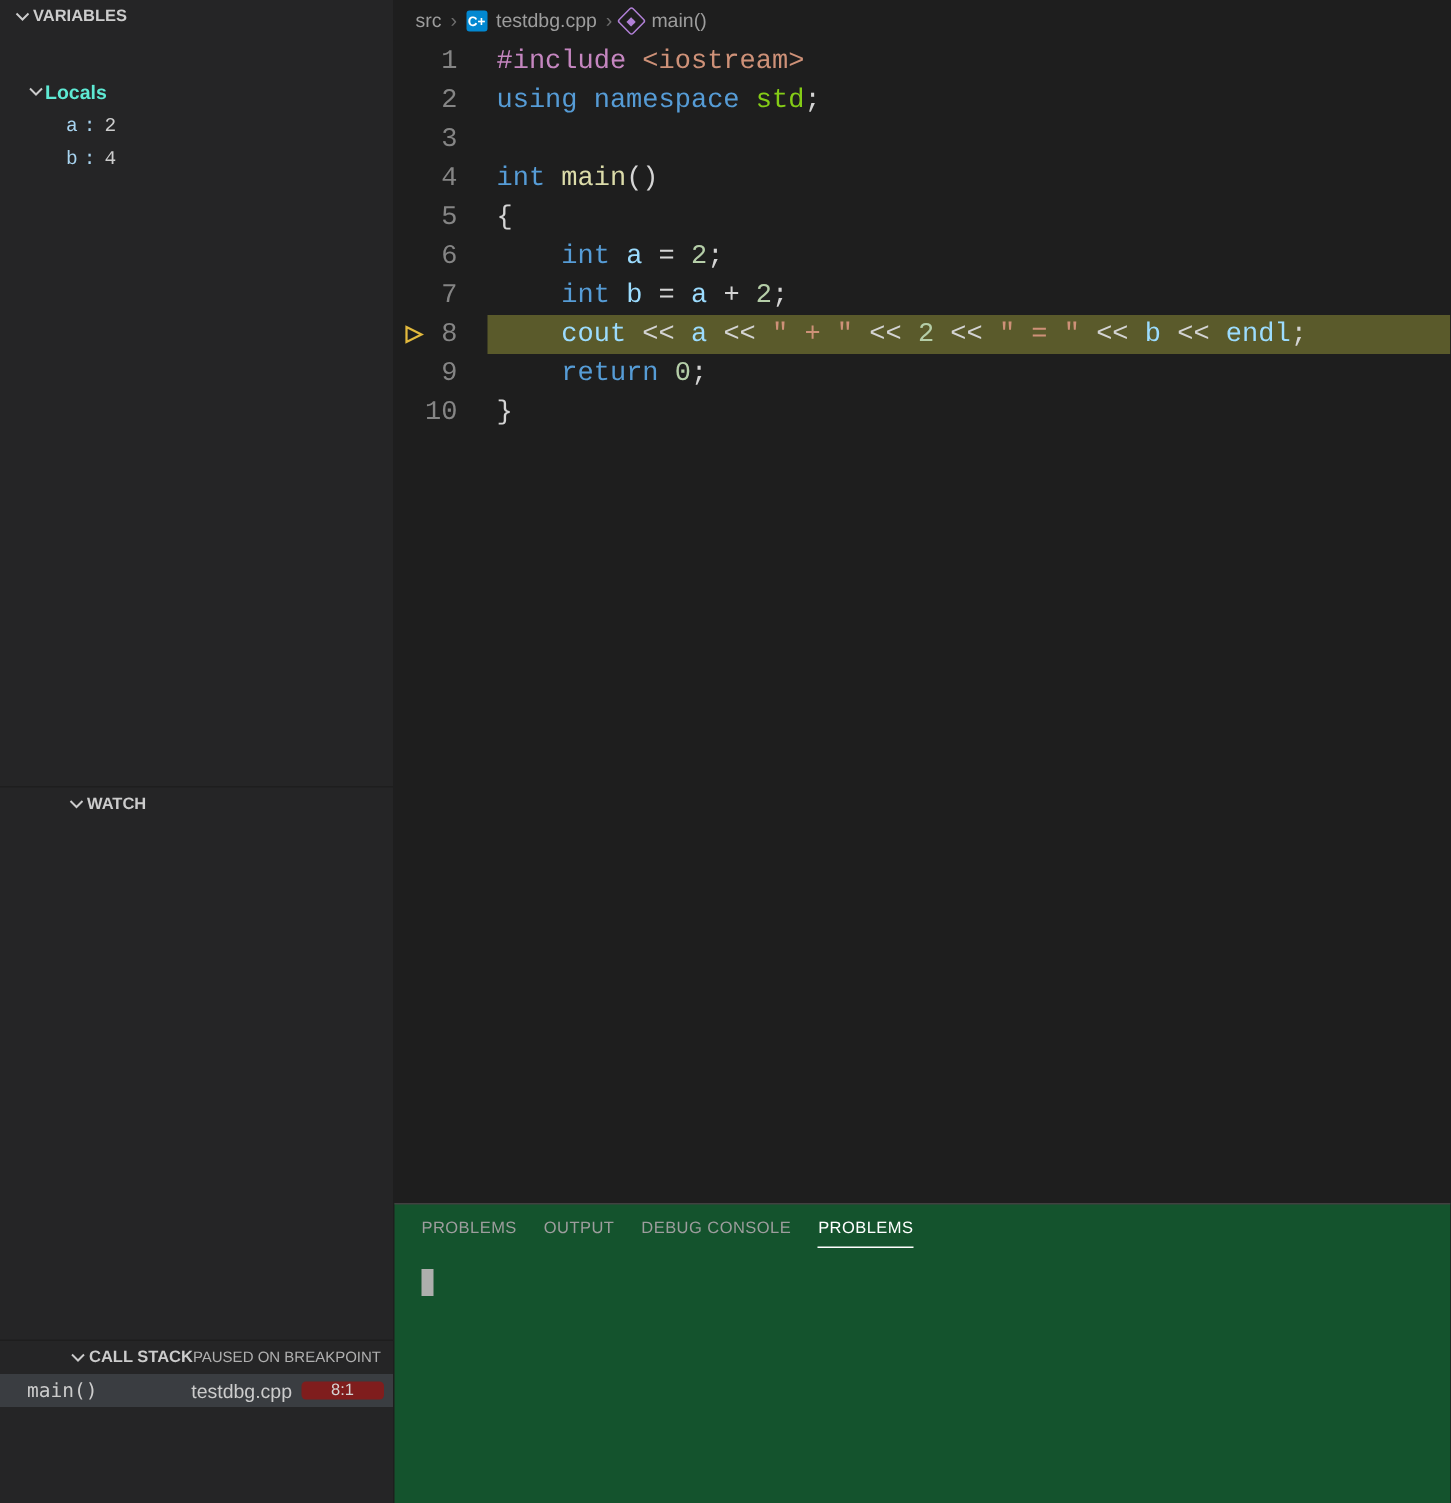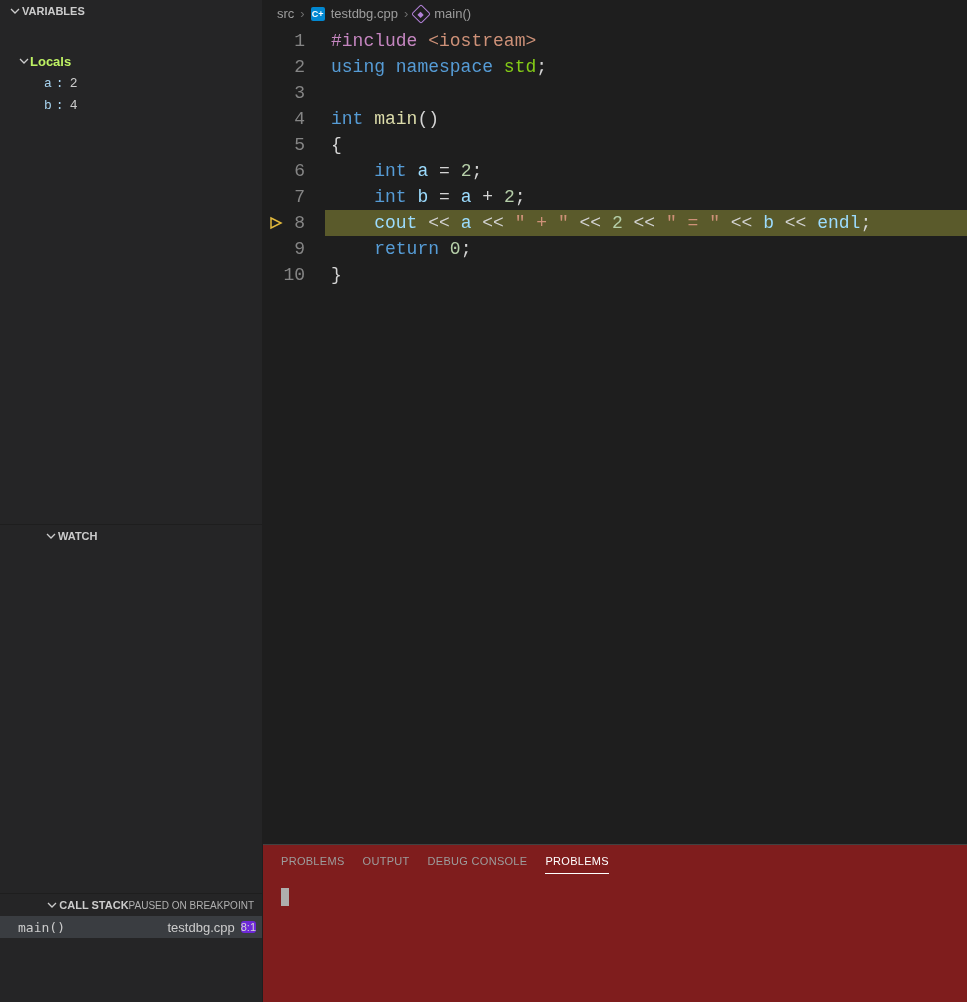--- a/index.html
+++ b/index.html
@@ -44,21 +44,21 @@
   .panel-body {
     flex: 1;
     overflow: auto;
   }
   .sub-header {
     display: flex;
     align-items: center;
     padding: 2px 8px 2px 18px;
     font-size: 13px;
     font-weight: 600;
-    color: #bef264;
+    color: #5eead4;
     cursor: pointer;
     height: 22px;
     text-align: right;
   }
   .var-row {
     display: flex;
     align-items: center;
     padding: 1px 8px 1px 44px;
     font-family: "Consolas", "Courier New", monospace;
     font-size: 13px;
@@ -82,24 +82,24 @@
     padding: 0 6px 0 18px;
     height: 22px;
     justify-content: space-between;
     background: #3a3d41;
     font-size:13px;
   }
   .stack-left { color: #cccccc; font-family: "Consolas", monospace; }
   .stack-right { display: flex; align-items: center; gap: 6px; color: #cccccc;}
   .stack-file { color:#cccccc; }
   .stack-pos {
-    background: #6d28d9;
+    background: #7f1d1d;
     color: #d4d4d4;
     border-radius: 3px;
-    padding: 0 0;
+    padding: 0 20px;
     font-size: 11px;
   }
 
   
   .main {
     flex: 1;
     display: flex;
     flex-direction: column;
     background: #1e1e1e;
   }
@@ -180,23 +180,23 @@
     width:14px;
     height:16px;
     display:flex;
     align-items:center;
     justify-content:center;
   }
   .exec-ptr svg{ display:block;}
 
   
   .bottom {
-    height: 158px;
+    height: 200px;
     border-top: 1px solid #414141;
-    background: #7f1d1d;
+    background: #14532d;
     display: flex;
     flex-direction: column;
   }
   .tabs {
     display: flex;
     gap: 18px;
     padding: 6px 18px 0 18px;
     font-size: 11px;
     color: #9d9d9d;
   }

